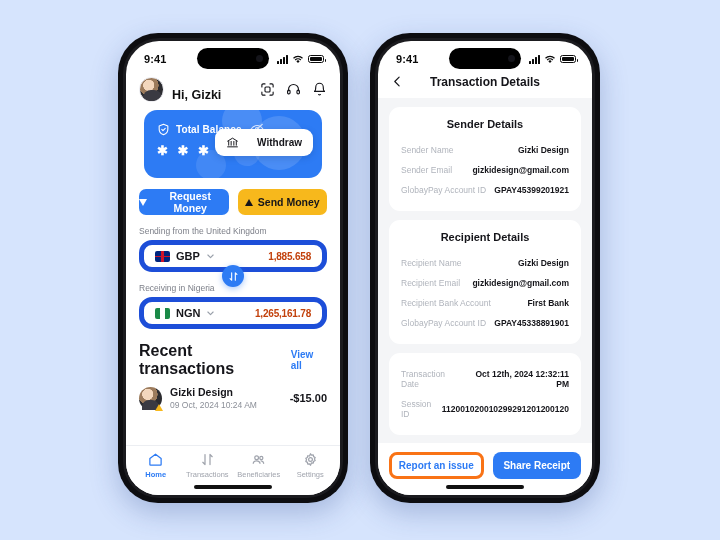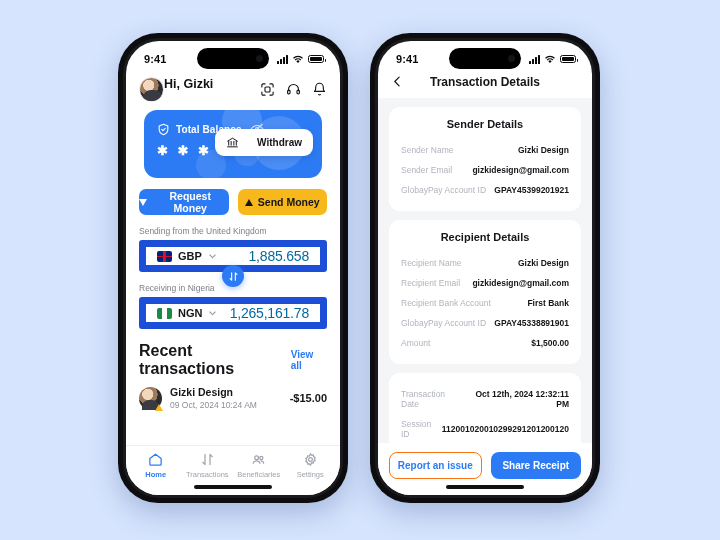--- a/index.html
+++ b/index.html
@@ -60,21 +60,21 @@
   }
   .dyn-island::after { content:""; width:7px; height:7px; border-radius:50%; background:#14141a; }
 
   .app { display: flex; flex-direction: column; height: 100%; }
 
   
   .home-head {
     display: flex; align-items: center; justify-content: space-between;
     padding: 6px 13px 8px 13px;
   }
-  .greet { display: flex; align-items: flex-start; }
+  .greet { display: flex; align-items: flex-end; gap: 8px; }
   .avatar {
     width: 25px; height: 25px; border-radius: 50%;
     background: radial-gradient(circle at 38% 32%, #f3d7bd 0 26%, #9c7b5c 27% 46%, #2c2c30 47% 100%);
     border: 1px solid #e9e9ee; position: relative; overflow: hidden; flex: none;
   }
   .avatar::after {
     content:""; position:absolute; left:3px; bottom:0; width:19px; height:11px;
     background:#3a3a42; border-radius: 8px 8px 0 0;
   }
   .greet-txt { font-size: 12.5px; font-weight: 700; color: #111; }
@@ -124,21 +124,21 @@
   .act.send { background: #f7b81c; color: #15151a; }
   .act.req  { background: #2d7bf4; color: #fff; }
   .tri { width: 0; height: 0; border-left: 4.5px solid transparent; border-right: 4.5px solid transparent; }
   .tri.up   { border-bottom: 7px solid #15151a; }
   .tri.down { border-top: 7px solid #fff; }
 
   
   .cur-sec { padding: 11px 13px 0 13px; position: relative; }
   .cur-lab { font-size: 8.5px; color: #7c7f88; margin-bottom: 4px; }
   .cur-box {
-    height: 32px; border: 7px solid #1d4ed8; border-radius: 3px;
+    height: 32px; border: 5px solid #1d4ed8; border-radius: 13px;
     display: flex; align-items: center; padding: 3px 11px; background: #fff;
   }
   .cur-left { display: flex; align-items: center; gap: 6px; }
   .flag { width: 15px; height: 11px; border-radius: 2px; overflow: hidden; position: relative; flex: none; }
   .flag-gb { background: #00247d; }
   .flag-gb::before {
     content:""; position:absolute; inset:0;
     background:
       linear-gradient(to bottom, transparent 42%, #fff 42% 58%, transparent 58%),
       linear-gradient(to right, transparent 38%, #fff 38% 62%, transparent 62%);
@@ -149,21 +149,21 @@
       linear-gradient(to bottom, transparent 45%, #cf142b 45% 55%, transparent 55%),
       linear-gradient(to right, transparent 42%, #cf142b 42% 58%, transparent 58%);
   }
   .flag-ng { display: flex; }
   .flag-ng i { flex: 1; display: block; }
   .flag-ng i:nth-child(1), .flag-ng i:nth-child(3) { background: #1a8a47; }
   .flag-ng i:nth-child(2) { background: #fff; }
   .cur-code { font-size: 11px; font-weight: 700; color: #15151a; }
   .chev { width: 9px; height: 9px; color: #9aa0aa; }
   .chev svg { display:block; width:100%; height:100%; }
-  .cur-amt { margin-left: auto; font-size: 14px; font-weight: 400; color: #0369a1; letter-spacing: -.2px; }
+  .cur-amt { margin-left: auto; font-size: 10px; font-weight: 700; color: #c2410c; letter-spacing: -.2px; }
   .swap {
     position: absolute; left: 50%; transform: translateX(-50%);
     top: 50px; width: 22px; height: 22px; border-radius: 50%;
     background: #2d7bf4; color: #fff;
     display: flex; align-items: center; justify-content: center;
     box-shadow: 0 2px 6px rgba(45,123,244,.4); z-index: 4; cursor: pointer;
   }
   .swap svg { width: 11px; height: 11px; display: block; }
 
   
@@ -238,21 +238,21 @@
   }
   .row { display: flex; align-items: center; justify-content: space-between; padding: 5px 0; }
   .row-k { font-size: 8.5px; color: #b0b4bc; }
   .row-v { font-size: 8.5px; font-weight: 700; color: #15151a; text-align: right; }
   .det-foot { display: flex; gap: 9px; padding: 9px 11px 0 11px; background: #fff; }
   .foot-btn {
     flex: 1; height: 27px; border-radius: 8px;
     display: flex; align-items: center; justify-content: center;
     font-size: 10px; font-weight: 700; cursor: pointer;
   }
-  .foot-btn.ghost { border: 1px solid #f97316; color: #2d7bf4; background: #fff; }
+  .foot-btn.ghost { border: 3px solid #f97316; color: #2d7bf4; background: #fff; }
   .foot-btn.solid { border: none; background: #2d7bf4; color: #fff; }
 </style>
 </head>
 <body>
 
 <div class="stage">
 
   <div class="phone left">
     <div class="bezel">
       <div class="screen">
@@ -518,24 +518,20 @@
                 <span class="row-v">gizkidesign@gmail.com</span>
               </div>
               <div class="row">
                 <span class="row-k">Recipient Bank Account</span>
                 <span class="row-v">First Bank</span>
               </div>
               <div class="row">
                 <span class="row-k">GlobayPay Account ID</span>
                 <span class="row-v">GPAY45338891901</span>
               </div>
-              <div class="row">
-                <span class="row-k">Amount</span>
-                <span class="row-v">$1,500.00</span>
-              </div>
             </div>
 
             <div class="card">
               <div class="row">
                 <span class="row-k">Transaction Date</span>
                 <span class="row-v">Oct 12th, 2024 12:32:11 PM</span>
               </div>
               <div class="row">
                 <span class="row-k">Session ID</span>
                 <span class="row-v">112001020010299291201200120</span>

